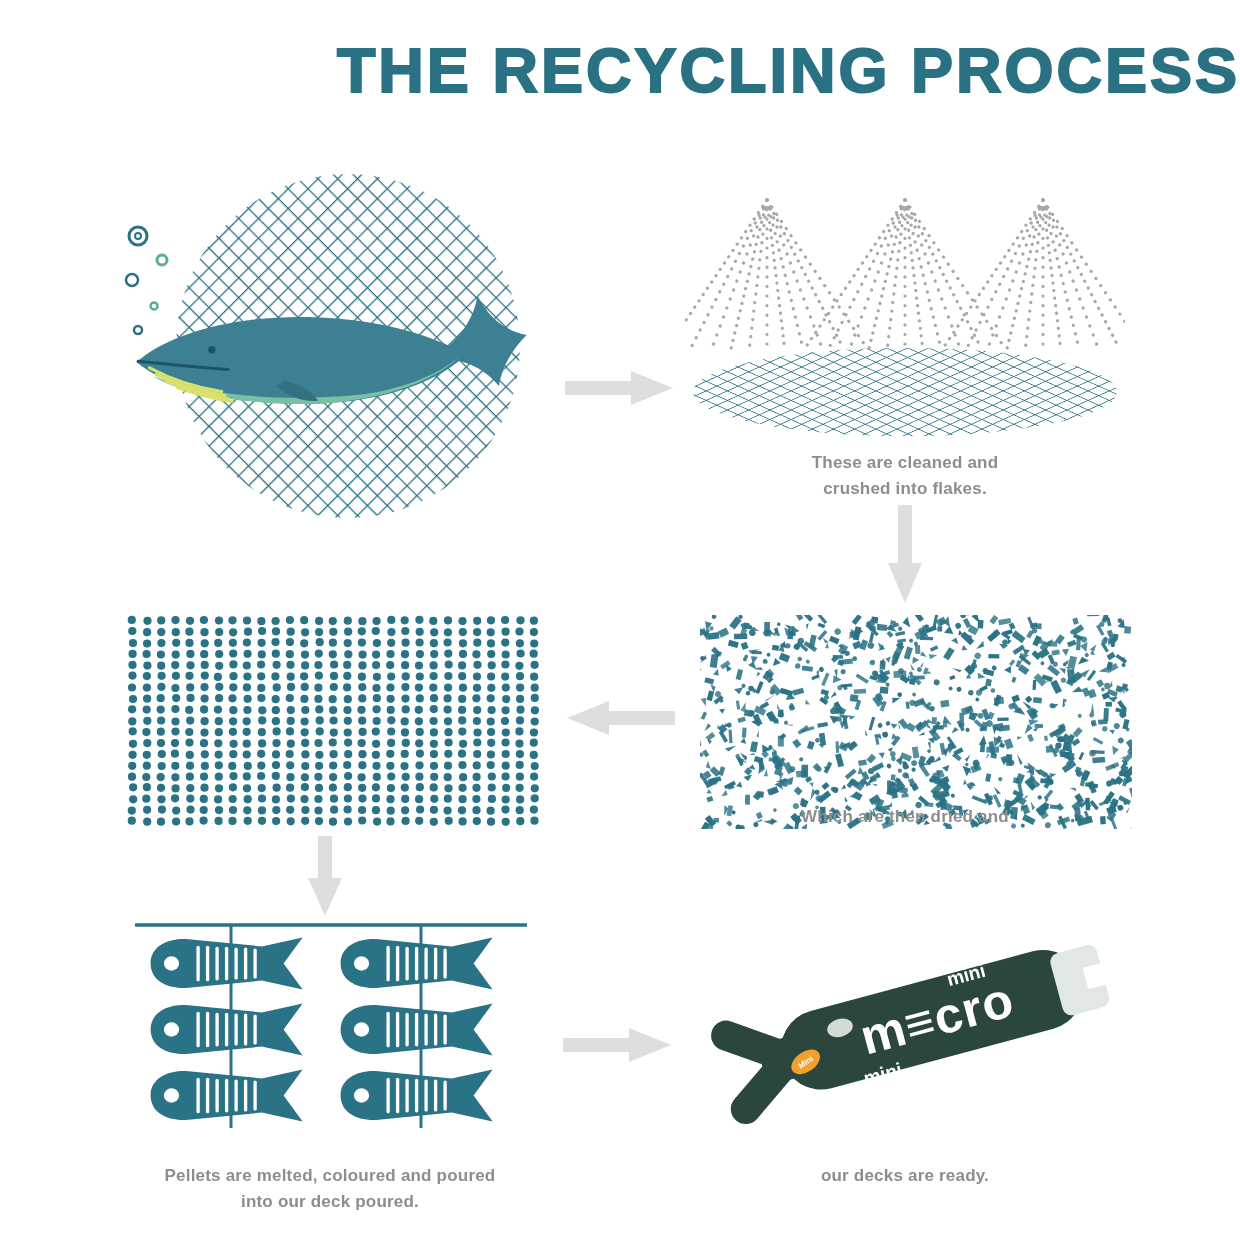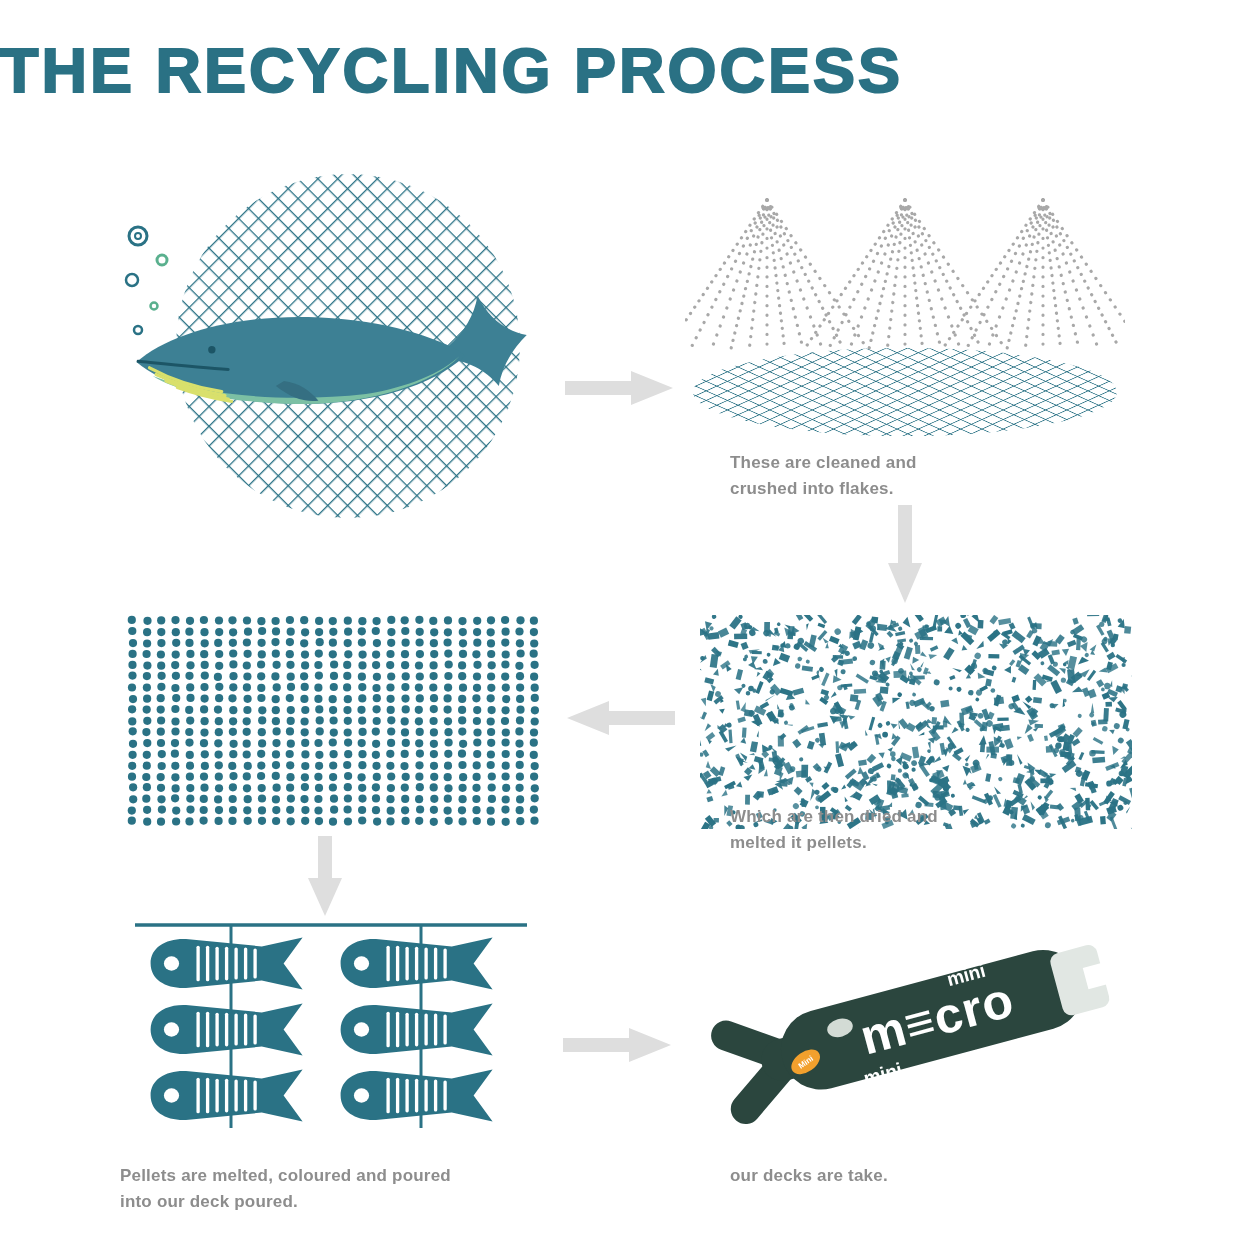--- a/index.html
+++ b/index.html
@@ -1,21 +1,21 @@
 <!DOCTYPE html>
 <html style="--title: #2a7184; --teal: #2a7285; --caption: #8d8d8d; --arrow: #dedede; --spray: #a8a8a8; --whaleBody: #3d8094; --whaleBelly: #7cc0a4; --whaleStripe: #d9e06c; --whaleDark: #1c5566; --deck: #2b463e; --accentOrange: #f2a02d; --clamp: #e1e7e3;"><head>
 <meta charset="utf-8">
 <style>
   html,body{margin:0;padding:0;background:#fff;}
   body{width:1240px;height:1240px;font-family:"Liberation Sans",sans-serif;}
   .stage{position:relative;width:1240px;height:1240px;background:#fff;overflow:hidden;}
   .abs{position:absolute;}
-  .title{top:34px;left:0;width:1240px;text-align:left;font-size:63px;font-weight:800;
+  .title{top:34px;left:0;width:1240px;text-align:right;font-size:63px;font-weight:800;
          letter-spacing:3px;color:var(--title);-webkit-text-stroke:2px var(--title);}
-  .caption{font-size:17px;font-weight:700;color:var(--caption);text-align:left;
+  .caption{font-size:17px;font-weight:700;color:var(--caption);text-align:center;
            line-height:1.55;letter-spacing:.2px;}
   .caption span{display:block;}
   .f-teal{fill:var(--teal);}
   .s-teal{stroke:var(--teal);}
   .f-arrow{fill:var(--arrow);}
   .s-spray{stroke:var(--spray);stroke-linecap:round;fill:none;}
   .f-whaleBody{fill:var(--whaleBody);}
   .f-whaleBelly{fill:var(--whaleBelly);}
   .s-stripe{stroke:var(--whaleStripe);stroke-linecap:round;fill:none;}
   .s-dark{stroke:var(--whaleDark);stroke-linecap:round;fill:none;}
@@ -1597,21 +1597,20 @@
       <path d="M0 0 L5.6 2.7 L3.4 5.6 Z" transform="translate(19.9 81.4) rotate(26)" class="f-teal" opacity="1.00"></path>
       <rect width="6.5" height="4.8" x="-4" y="-3" transform="translate(272.8 103.4) rotate(24)" class="f-teal" opacity="0.96"></rect>
       <circle r="2.6" transform="translate(147.2 38.3) rotate(162)" class="f-teal" opacity="0.93"></circle>
       <rect width="10.1" height="4.9" x="-4" y="-3" transform="translate(157.0 3.4) rotate(128)" class="f-teal" opacity="0.97"></rect>
       <path d="M0 0 L5.4 2.2 L1.0 5.4 Z" transform="translate(19.0 94.5) rotate(330)" class="f-teal" opacity="0.99"></path>
       <circle r="2.9" transform="translate(332.1 164.0) rotate(171)" class="f-teal" opacity="0.85"></circle>
     </svg>
 
   <div class="abs caption" style="left:730px;top:804px;width:350px">
     <span>Which are then dried and</span>
-    <span>melted it pellets.</span>
   </div>
 
   <svg class="abs" style="left:305px;top:836px" width="40" height="82" viewBox="0 0 40 82">
     <path class="f-arrow" d="M13 0 V42 H3 L20 80 L37 42 H27 V0 Z"></path>
   </svg>
 
   <svg class="abs" style="left:135px;top:920px" width="392" height="215" viewBox="0 0 392 215">
     <defs>
       <g id="fishShape">
         <path class="f-teal" d="M8 35 C8 16 26 6 48 8 L125 16 L168 6 L148 35 L168 64 L125 54 L48 62 C26 64 8 54 8 35 Z"></path>
@@ -1658,16 +1657,16 @@
       <text x="162" y="178" font-size="19" class="deck-text">mini</text>
     </g>
   </svg>
 
   <div class="abs caption" style="left:120px;top:1163px;width:420px">
     <span>Pellets are melted, coloured and poured</span>
     <span>into our deck poured.</span>
   </div>
 
   <div class="abs caption" style="left:730px;top:1163px;width:350px">
-    <span>our decks are take.</span>
+    <span>our decks are ready.</span>
   </div>
 
 </div>
 
 </body></html>

